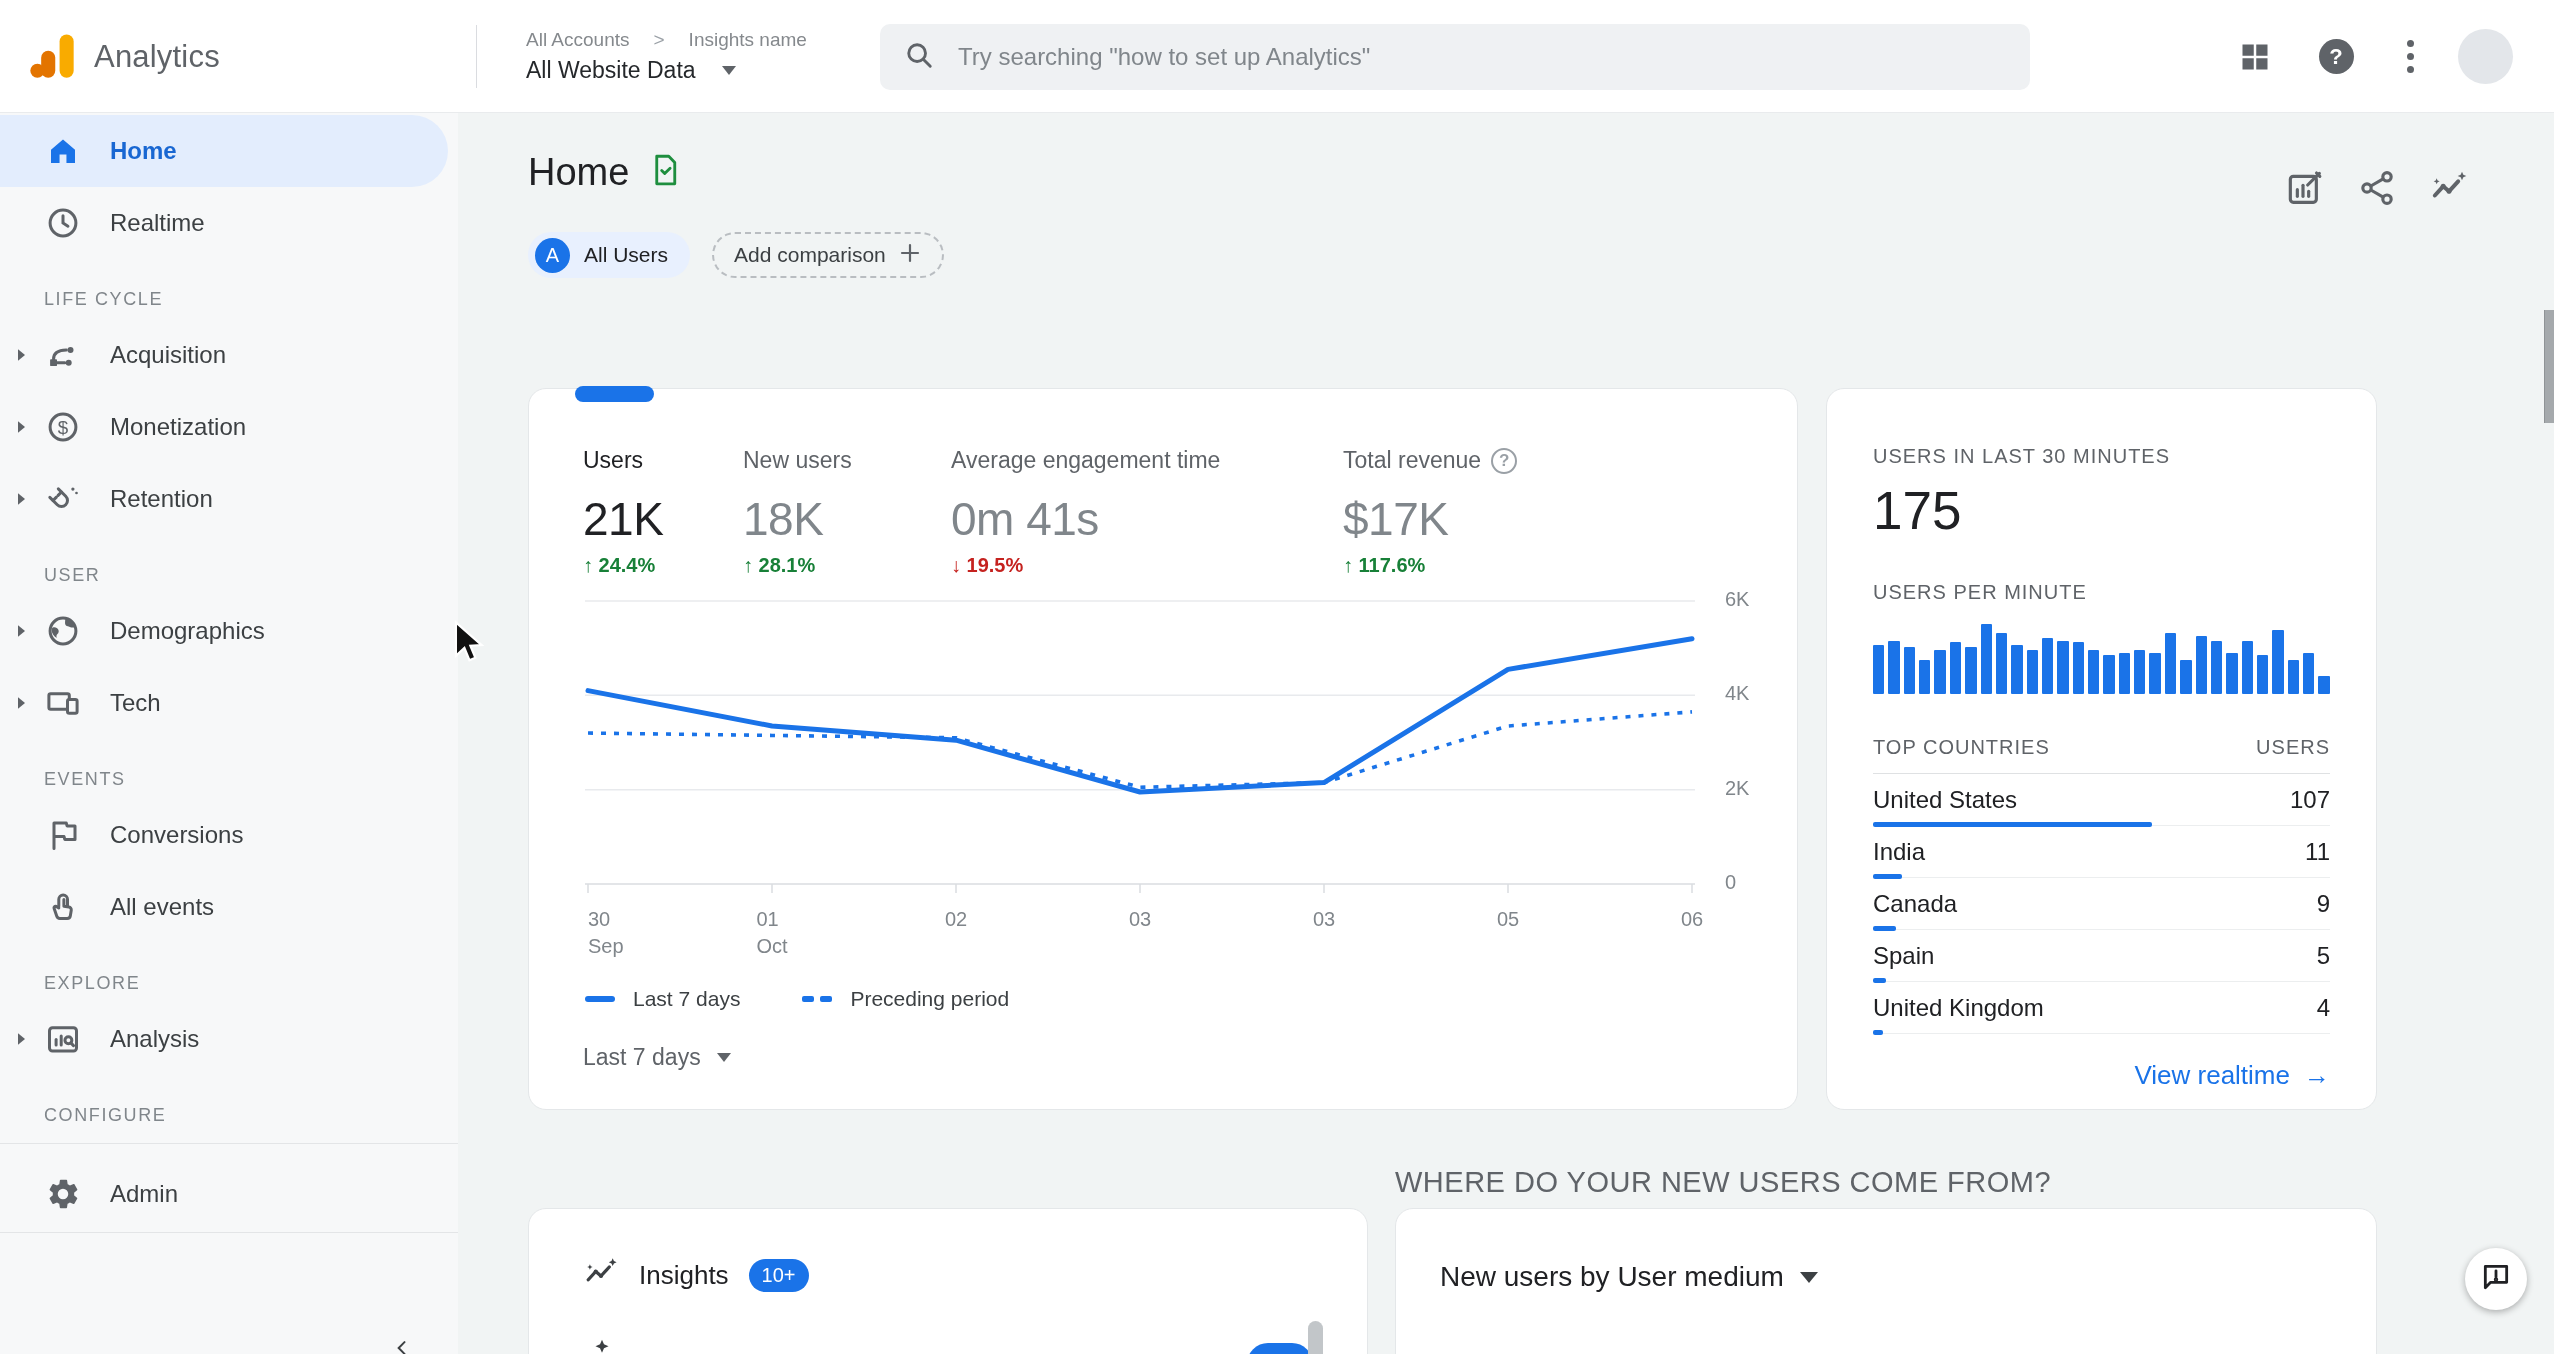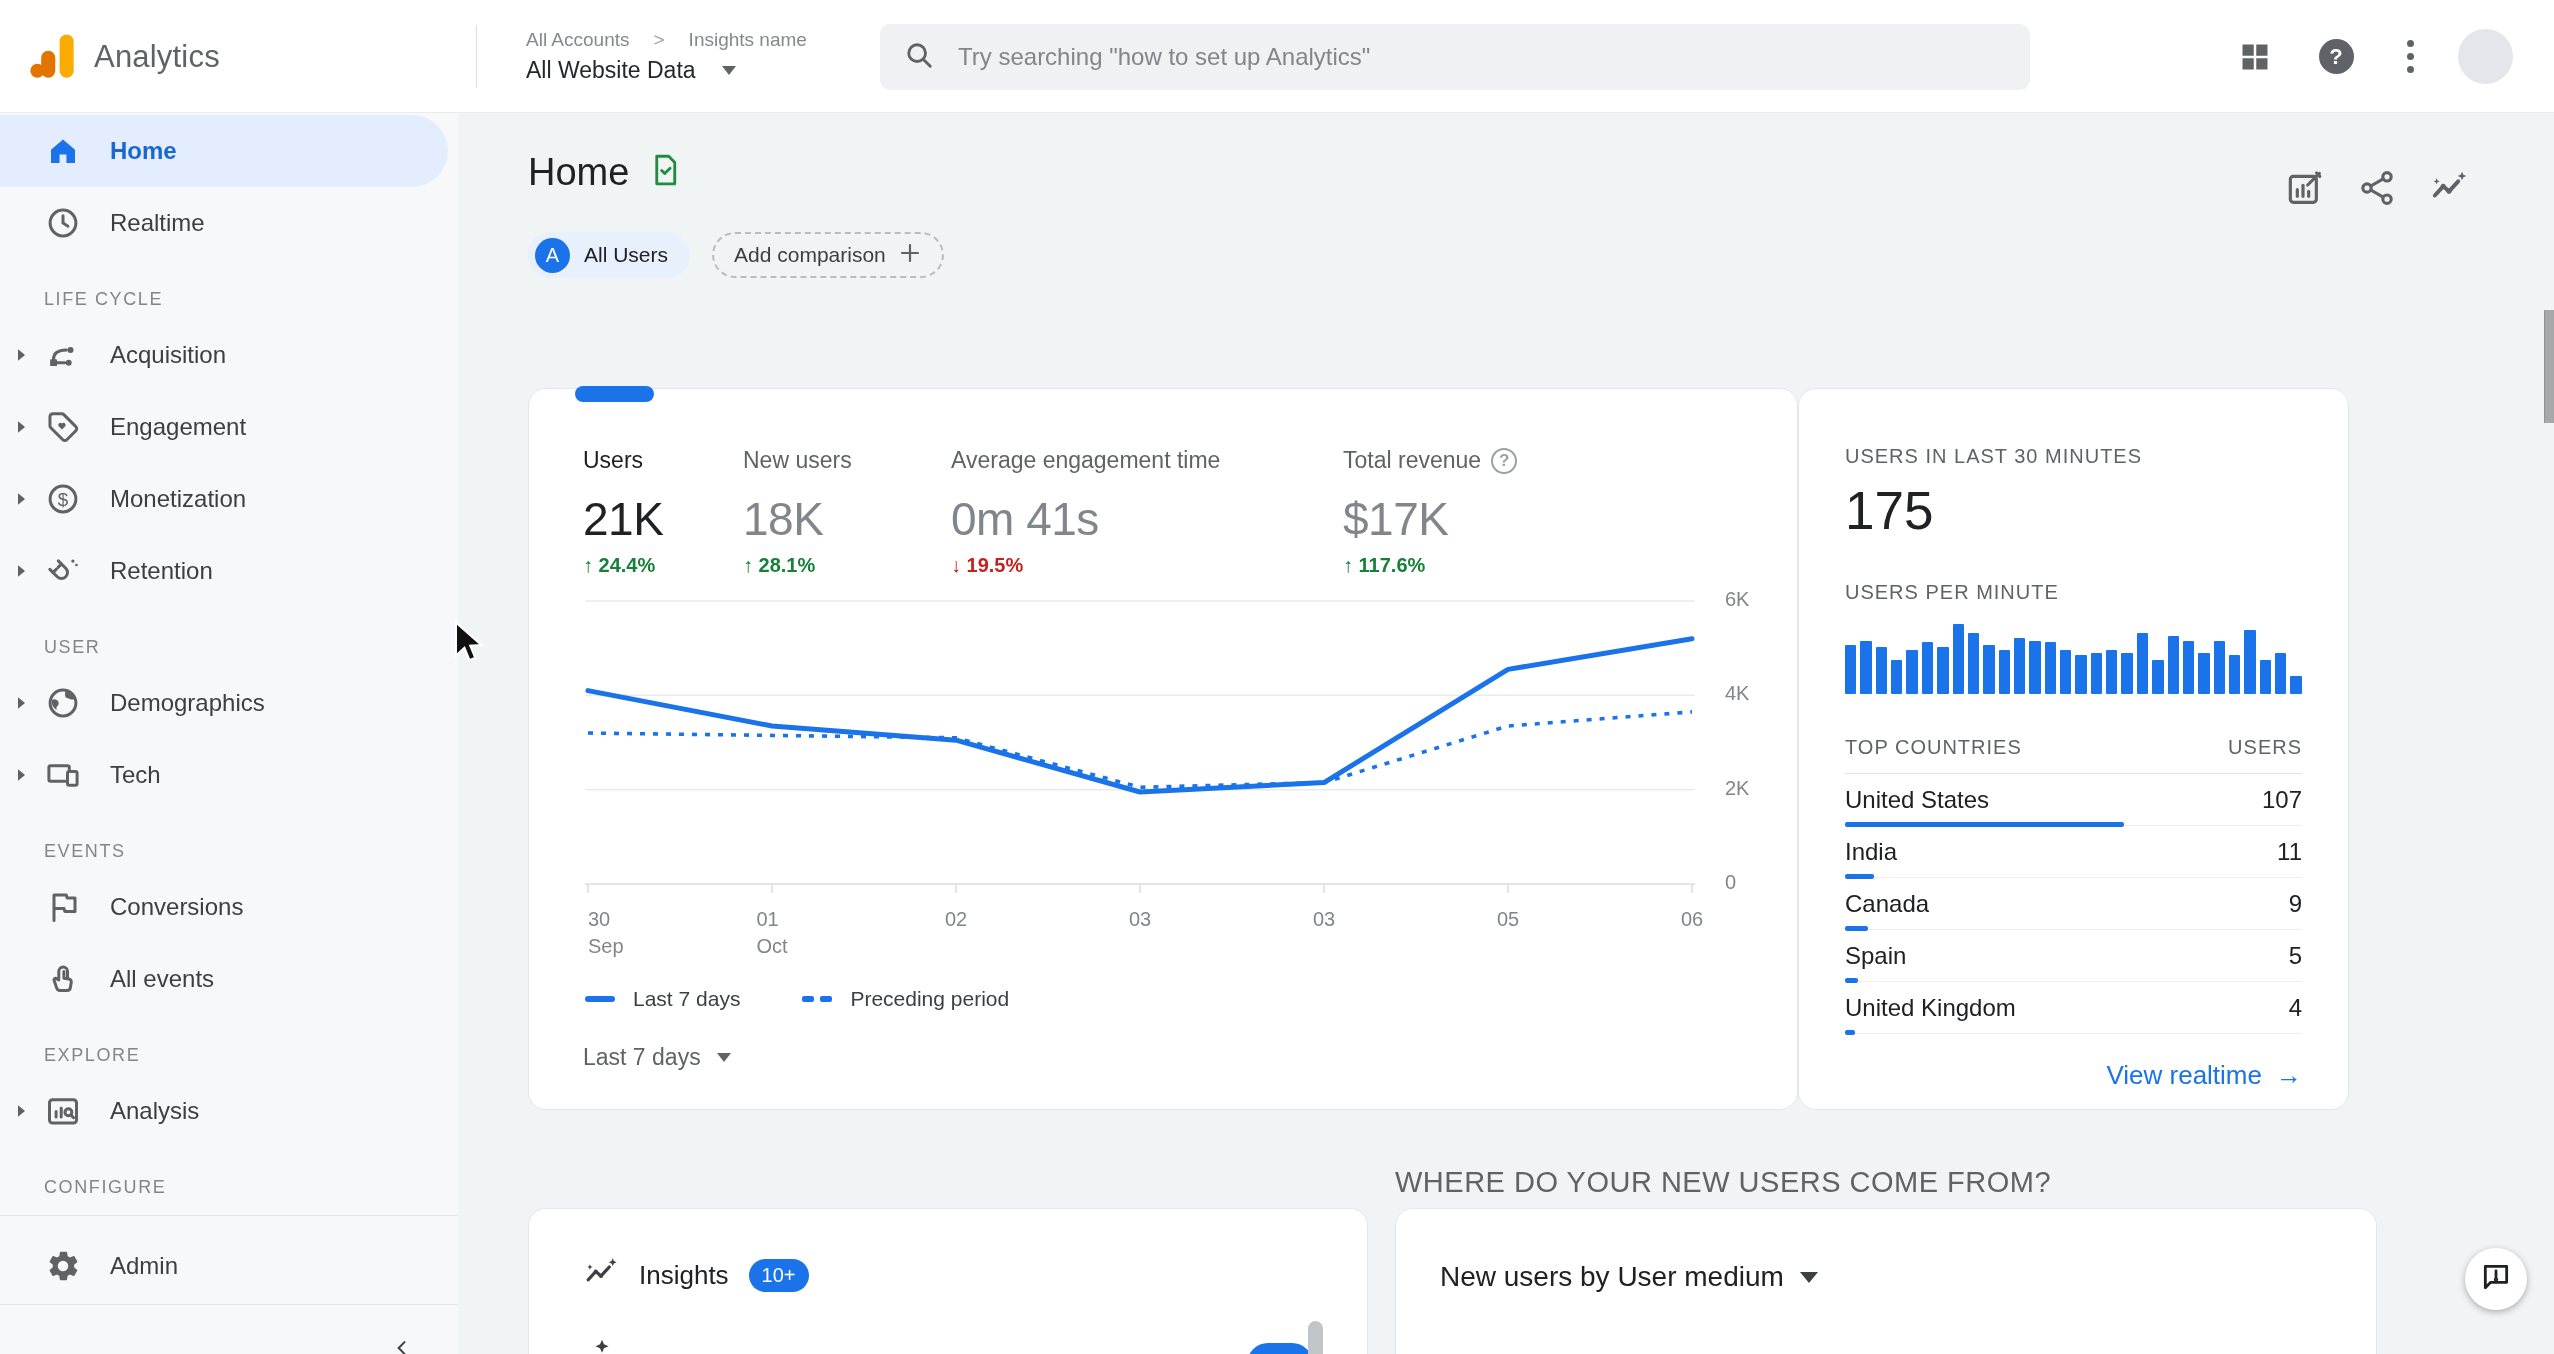--- a/index.html
+++ b/index.html
@@ -52,21 +52,21 @@
   .header-icons .hic { width:40px; height:40px; cursor:pointer; }
   .chips-row { margin-top:36px; display:flex; gap:22px; height:46px; }
   .chip-allusers { display:flex; align-items:center; background:#e8f0fe; border-radius:24px; padding:0 22px 0 7px; gap:14px; cursor:pointer; }
   .chip-a { width:35px; height:35px; border-radius:50%; background:#1a73e8; color:#fff; font-size:20px; display:flex; align-items:center; justify-content:center; }
   .chip-label { font-size:21px; color:#202124; }
   .chip-add { display:flex; align-items:center; border:2px dashed #b9bdc1; border-radius:24px; padding:0 20px; gap:12px; cursor:pointer; }
   .chip-add .chip-label { color:#3c4043; }
 
   .card { background:#fff; border:1px solid #e4e7e9; border-radius:18px; }
 
-  .row1 { margin-top:110px; display:flex; }
+  .row1 { margin-top:110px; display:flex; gap:28px; }
   .metrics-card { position:relative; width:1270px; height:722px; }
   .tab-indicator { position:absolute; left:46px; top:-3px; width:79px; height:16px; background:#1a73e8; border-radius:8px; }
   .metrics-row { position:absolute; left:54px; top:58px; display:flex; }
   .metric { display:flex; flex-direction:column; }
   .metric .m-label { font-size:23px; color:#5f6368; display:flex; align-items:center; gap:10px; }
   .metric.active .m-label { color:#202124; }
   .metric .m-value { font-size:46px; color:#80868b; margin-top:18px; letter-spacing:-0.5px; }
   .metric.active .m-value { color:#202124; }
   .metric .m-delta { font-size:20px; margin-top:8px; font-weight:bold; }
   .metric .m-delta.up { color:#188038; }
@@ -212,34 +212,20 @@
       <span class="nav-ic">
         <svg width="36" height="36" viewBox="0 0 24 24" fill="none" stroke="#5f6368" stroke-width="2" stroke-linecap="round">
           <rect x="3.4" y="14.8" width="4.6" height="4.6" rx="0.6" fill="#5f6368" stroke="none"></rect>
           <path d="M5.7 14.8 C5.7 10.2 9.8 8.8 14.2 8.7"></path>
           <circle cx="17" cy="8.7" r="2" fill="#5f6368" stroke="none"></circle>
           <path d="M8 17.1 H13.2"></path>
           <circle cx="15.8" cy="17.1" r="2" fill="#5f6368" stroke="none"></circle>
         </svg>
       </span>
       <span class="nav-label">Acquisition</span>
-    </div>
-    <div class="nav-item">
-      <span class="expand-caret">
-        <svg width="11" height="14" viewBox="0 0 8 12">
-            <polygon points="1,1 7,6 1,11" fill="#5f6368"></polygon>
-          </svg>
-      </span>
-      <span class="nav-ic">
-        <svg width="36" height="36" viewBox="0 0 24 24" fill="none" stroke="#5f6368" stroke-width="2" stroke-linejoin="round">
-          <path d="M11.2 3.2 H5.2 A1.9 1.9 0 0 0 3.3 5.1 V11.1 c0 .52.2 1 .56 1.36 l8 8 a1.9 1.9 0 0 0 2.7 0 l6-6 a1.9 1.9 0 0 0 0-2.7 l-8-8 A1.9 1.9 0 0 0 11.2 3.2 Z"></path>
-          <path d="M11.3 9.6 c-.55-.55-1.5-.55-2.05 0 -.55.55-.55 1.45 0 2 L11.3 13.7 l2.05-2.1 c.55-.55.55-1.45 0-2 -.55-.55-1.5-.55-2.05 0z" fill="#5f6368" stroke="none"></path>
-        </svg>
-      </span>
-      <span class="nav-label">Engagement</span>
     </div>
     <div class="nav-item">
       <span class="expand-caret">
         <svg width="11" height="14" viewBox="0 0 8 12">
             <polygon points="1,1 7,6 1,11" fill="#5f6368"></polygon>
           </svg>
       </span>
       <span class="nav-ic">
         <svg width="36" height="36" viewBox="0 0 24 24" fill="none" stroke="#5f6368" stroke-width="2">
           <circle cx="12" cy="12" r="8.6"></circle>

